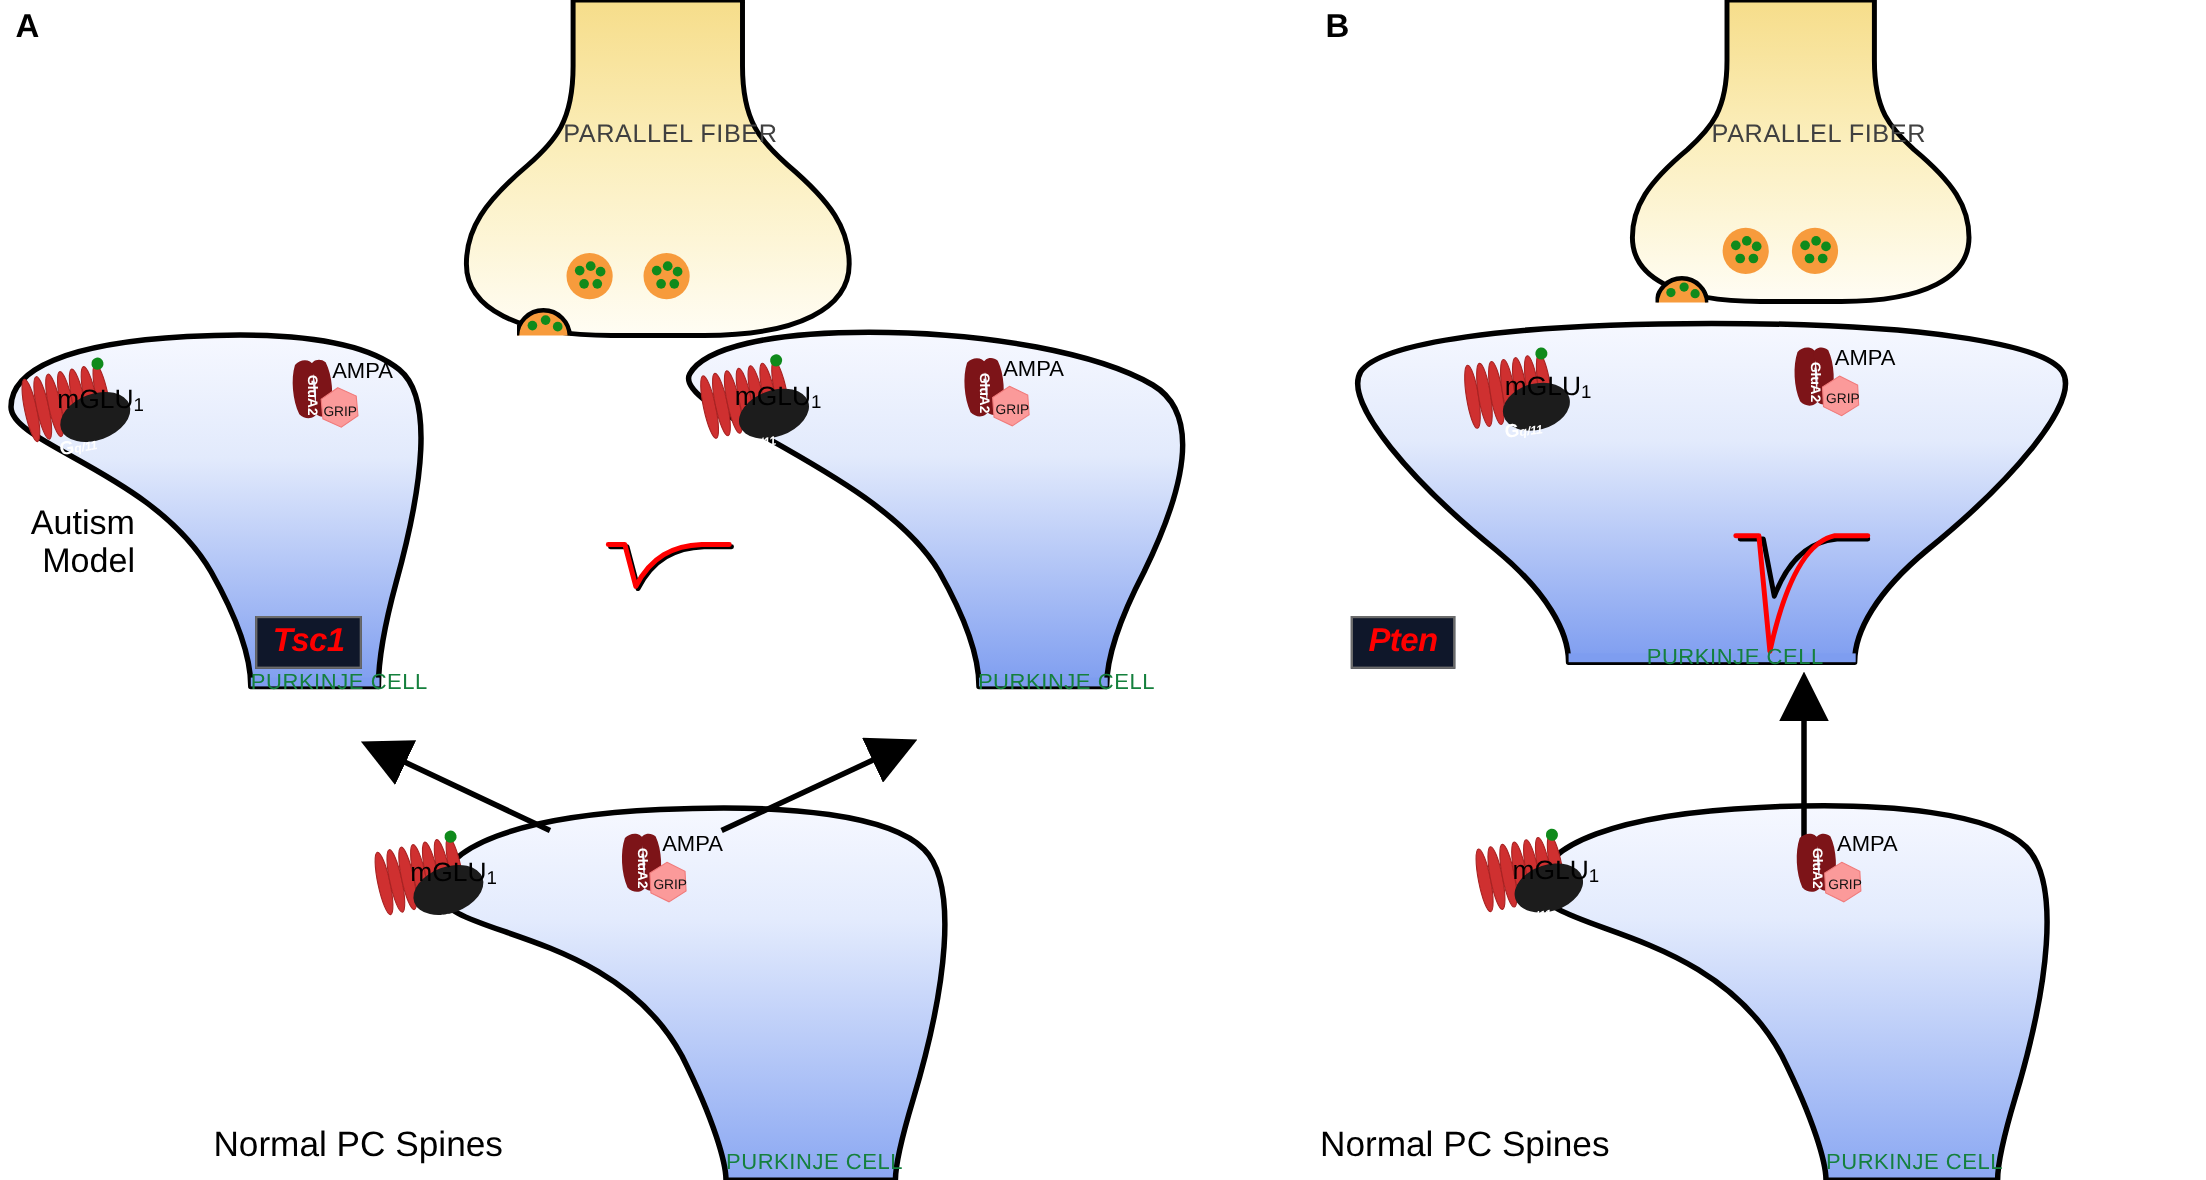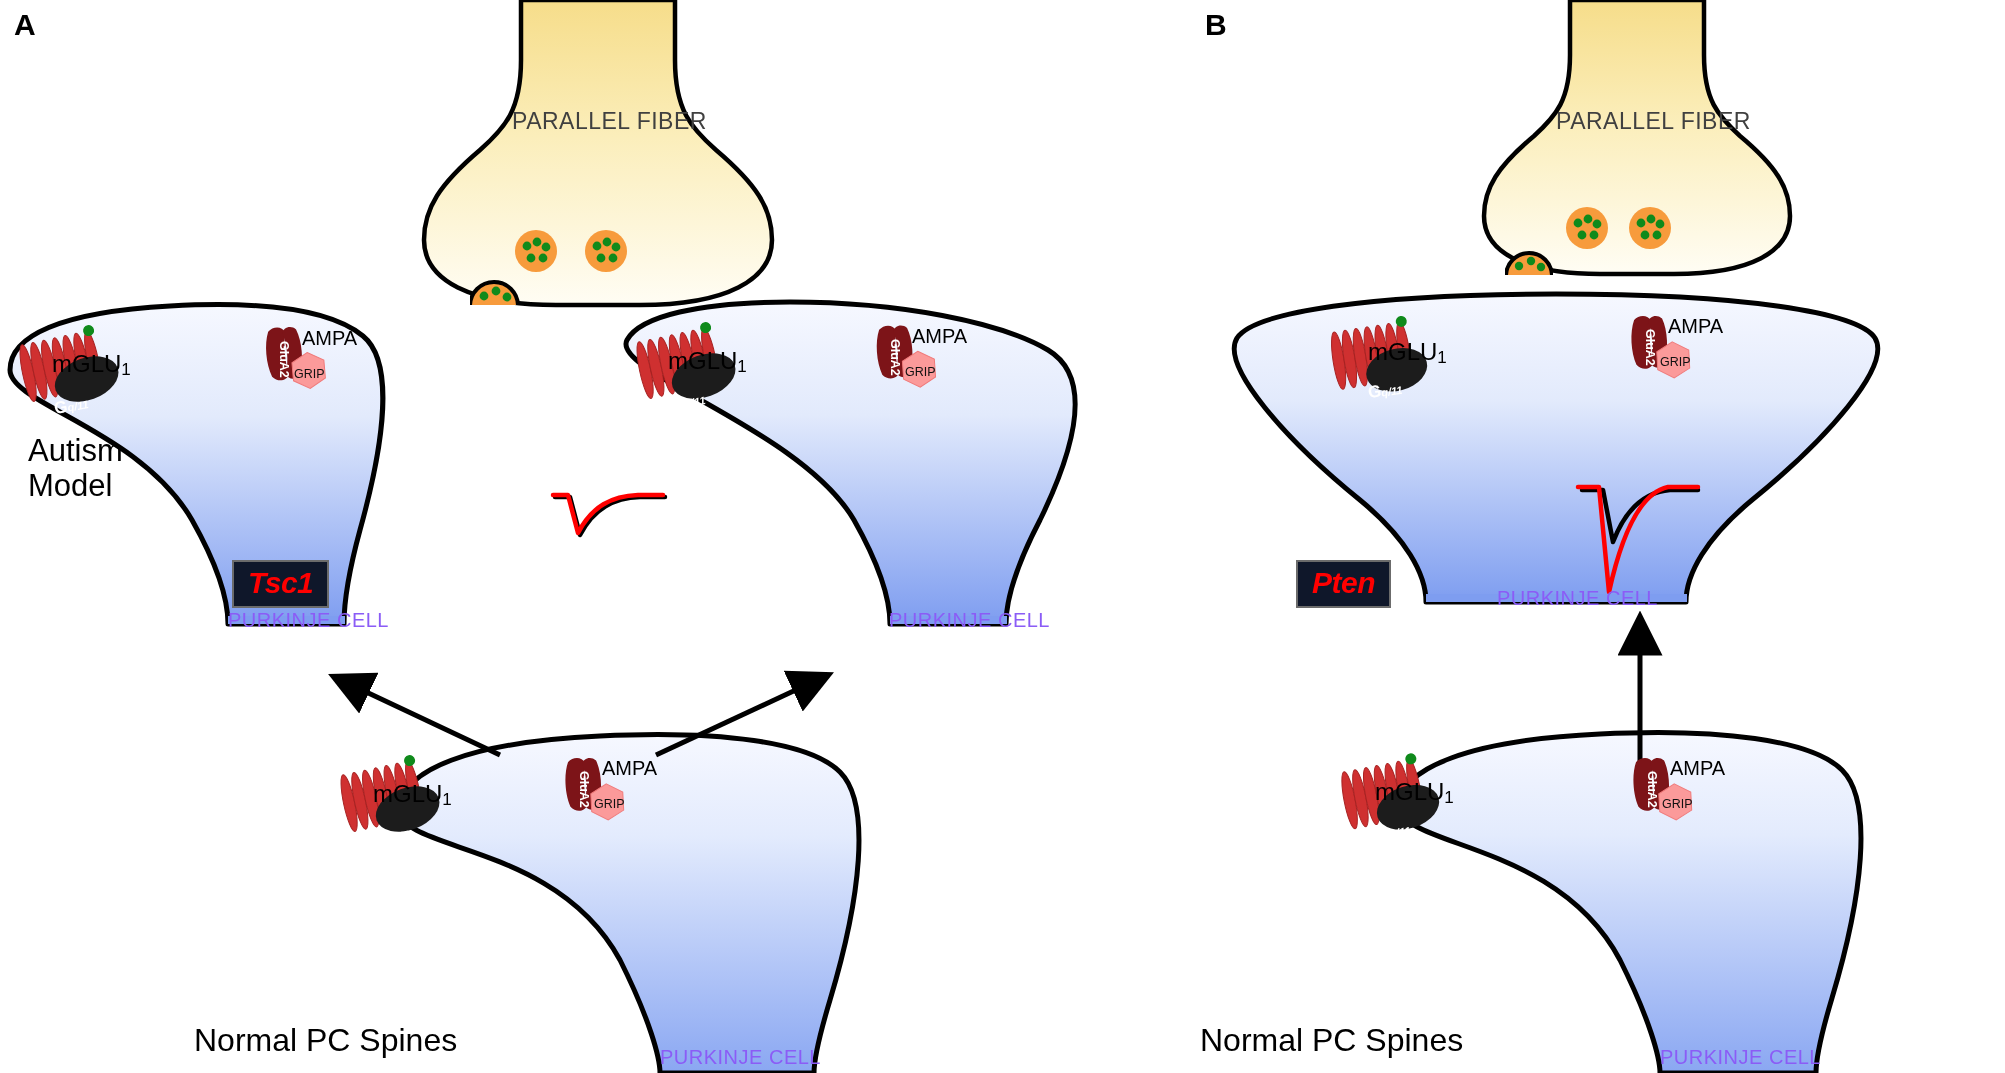--- a/index.html
+++ b/index.html
@@ -25,21 +25,21 @@
   }
   .gene-box span{
     color:#ff0000;font-weight:bold;font-style:italic;font-size:30px;
     font-family:"Liberation Sans",sans-serif;letter-spacing:-0.5px;
   }
   .pf-label{
     position:absolute;font-size:23px;letter-spacing:.5px;
     font-family:"Liberation Sans",sans-serif;color:#404040;
   }
   .pc-label{
-    position:absolute;font-size:20px;letter-spacing:.5px;color:#8b5cf6;
+    position:absolute;font-size:20px;letter-spacing:.5px;color:#15803d;
     font-family:"Liberation Sans",sans-serif;white-space:nowrap;
   }
   .mglu-label{
     position:absolute;font-size:24px;font-family:"Liberation Sans",sans-serif;
     white-space:nowrap;
     text-align:center;
   }
   .mglu-label sub{font-size:17px;vertical-align:baseline;position:relative;top:3px;}
   .ampa-label{
     position:absolute;font-size:20px;font-family:"Liberation Sans",sans-serif;
@@ -256,30 +256,30 @@
     </g>
     <g transform="translate(1634,760) rotate(-3)">
       <use href="#ampaRec"></use>
       <use href="#gripHex" x="22" y="26"></use>
     </g>
   </svg>
 
   <div class="pf-label" style="left:512px;top:108px;">PARALLEL FIBER</div>
   <div class="pf-label" style="left:1556px;top:108px;">PARALLEL FIBER</div>
 
-  <div class="side-label" style="left:28px;top:434px;">Autism
+  <div class="side-label" style="left:28px;top:458px;text-align:right;">Autism
 Model</div>
 
   <div class="side-label" style="left:194px;top:800px;font-size:32px;top:unset;bottom:14px;">Normal PC Spines</div>
   <div class="side-label" style="left:1200px;font-size:32px;bottom:14px;">Normal PC Spines</div>
 
   <div class="gene-box" style="left:232px;top:560px;">
     <span>Tsc1</span>
   </div>
-  <div class="gene-box" style="left:1296px;top:560px;">
+  <div class="gene-box" style="left:1228px;top:560px;">
     <span>Pten</span>
   </div>
 
   <div class="pc-label" style="left:228px;top:609px;">PURKINJE CELL</div>
   <div class="pc-label" style="left:889px;top:609px;">PURKINJE CELL</div>
   <div class="pc-label" style="left:660px;bottom:4px;">PURKINJE CELL</div>
   <div class="pc-label" style="left:1497px;top:587px;">PURKINJE CELL</div>
   <div class="pc-label" style="left:1660px;bottom:4px;">PURKINJE CELL</div>
 
   <div class="mglu-label" style="left:52px;top:350px;">

